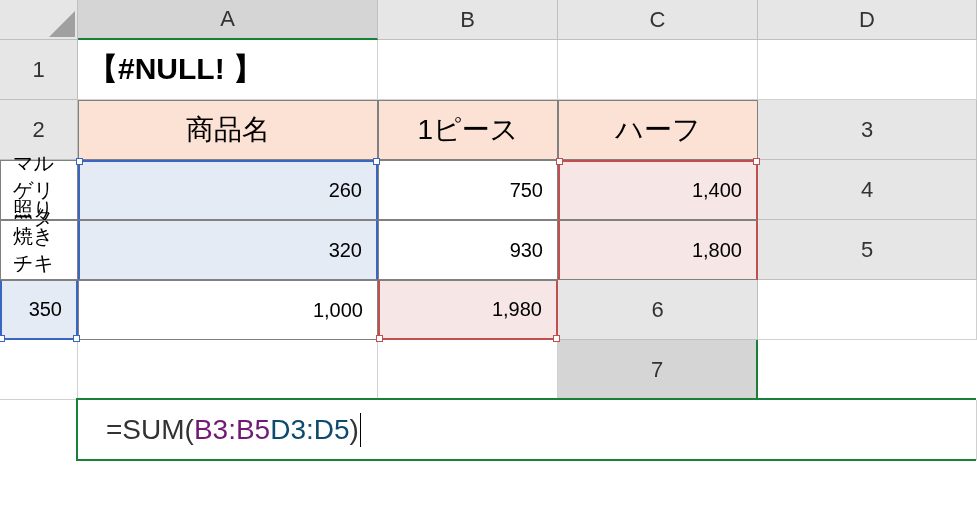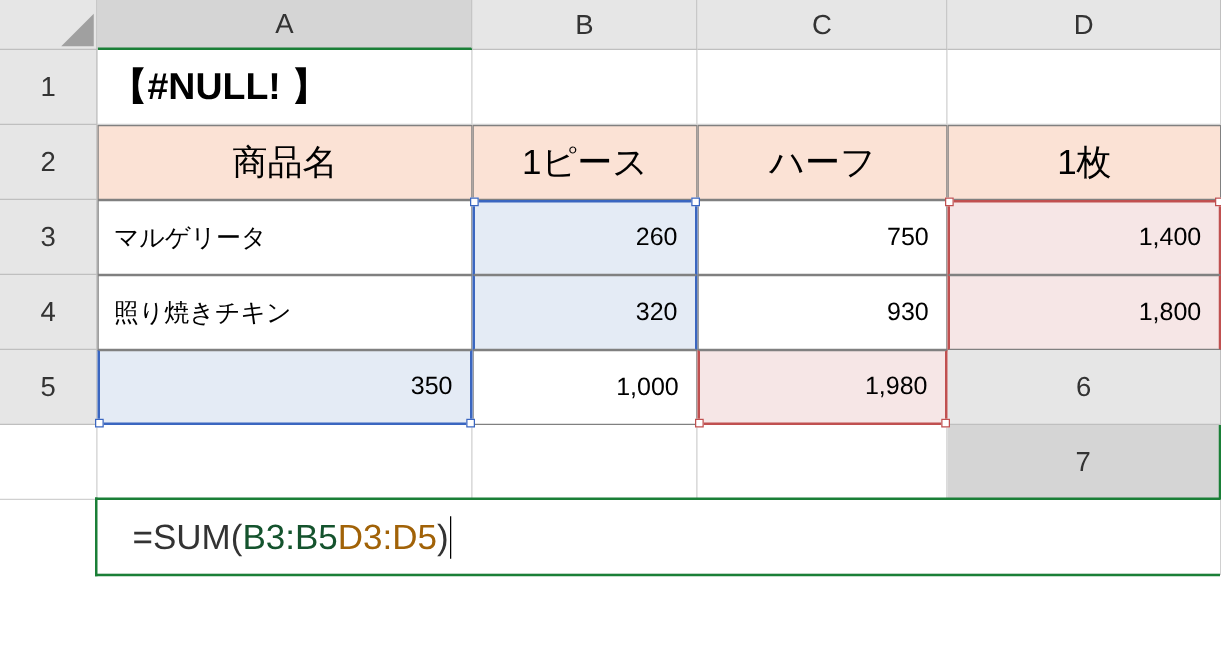--- a/index.html
+++ b/index.html
@@ -96,22 +96,22 @@
     font-family: "Segoe UI", Meiryo, sans-serif;
   }
   .formula-sel {
     position: absolute;
     left: -2px; top: -2px; right: 0; bottom: -2px;
     border: 2px solid #1a7f37;
     border-right: none;
     pointer-events: none;
   }
   .f-eq { color: #333; }
-  .f-blue { color: #14532d; }
-  .f-red { color: #a16207; }
+  .f-blue { color: #701a75; }
+  .f-red { color: #0c4a6e; }
   .f-caret {
     display:inline-block;
     width:1px; height:34px;
     background:#000;
     margin:0 1px;
     vertical-align:middle;
     animation: blink 1s steps(1) infinite;
   }
   @keyframes blink { 50% { opacity:0; } }
   .handle {
@@ -137,21 +137,20 @@
   <div class="rowhdr">1</div>
   <div class="cell title">【#NULL! 】</div>
   <div class="cell"></div>
   <div class="cell"></div>
   <div class="cell"></div>
 
   <div class="rowhdr">2</div>
   <div class="cell tblhdr">商品名</div>
   <div class="cell tblhdr">1ピース</div>
   <div class="cell tblhdr">ハーフ</div>
-  <div class="cell tblhdr">1枚</div>
 
   <div class="rowhdr">3</div>
   <div class="cell tblcell txt">マルゲリータ</div>
   <div class="cell tblcell num range-b rb-top rb-left rb-right rel">
     <span>260</span>
     <span class="handle hb" style="left:-4px;top:-4px"></span>
     <span class="handle hb" style="right:-4px;top:-4px"></span>
   </div>
   <div class="cell tblcell num">750</div>
   <div class="cell tblcell num range-d rd-top rd-left rd-right rel">

